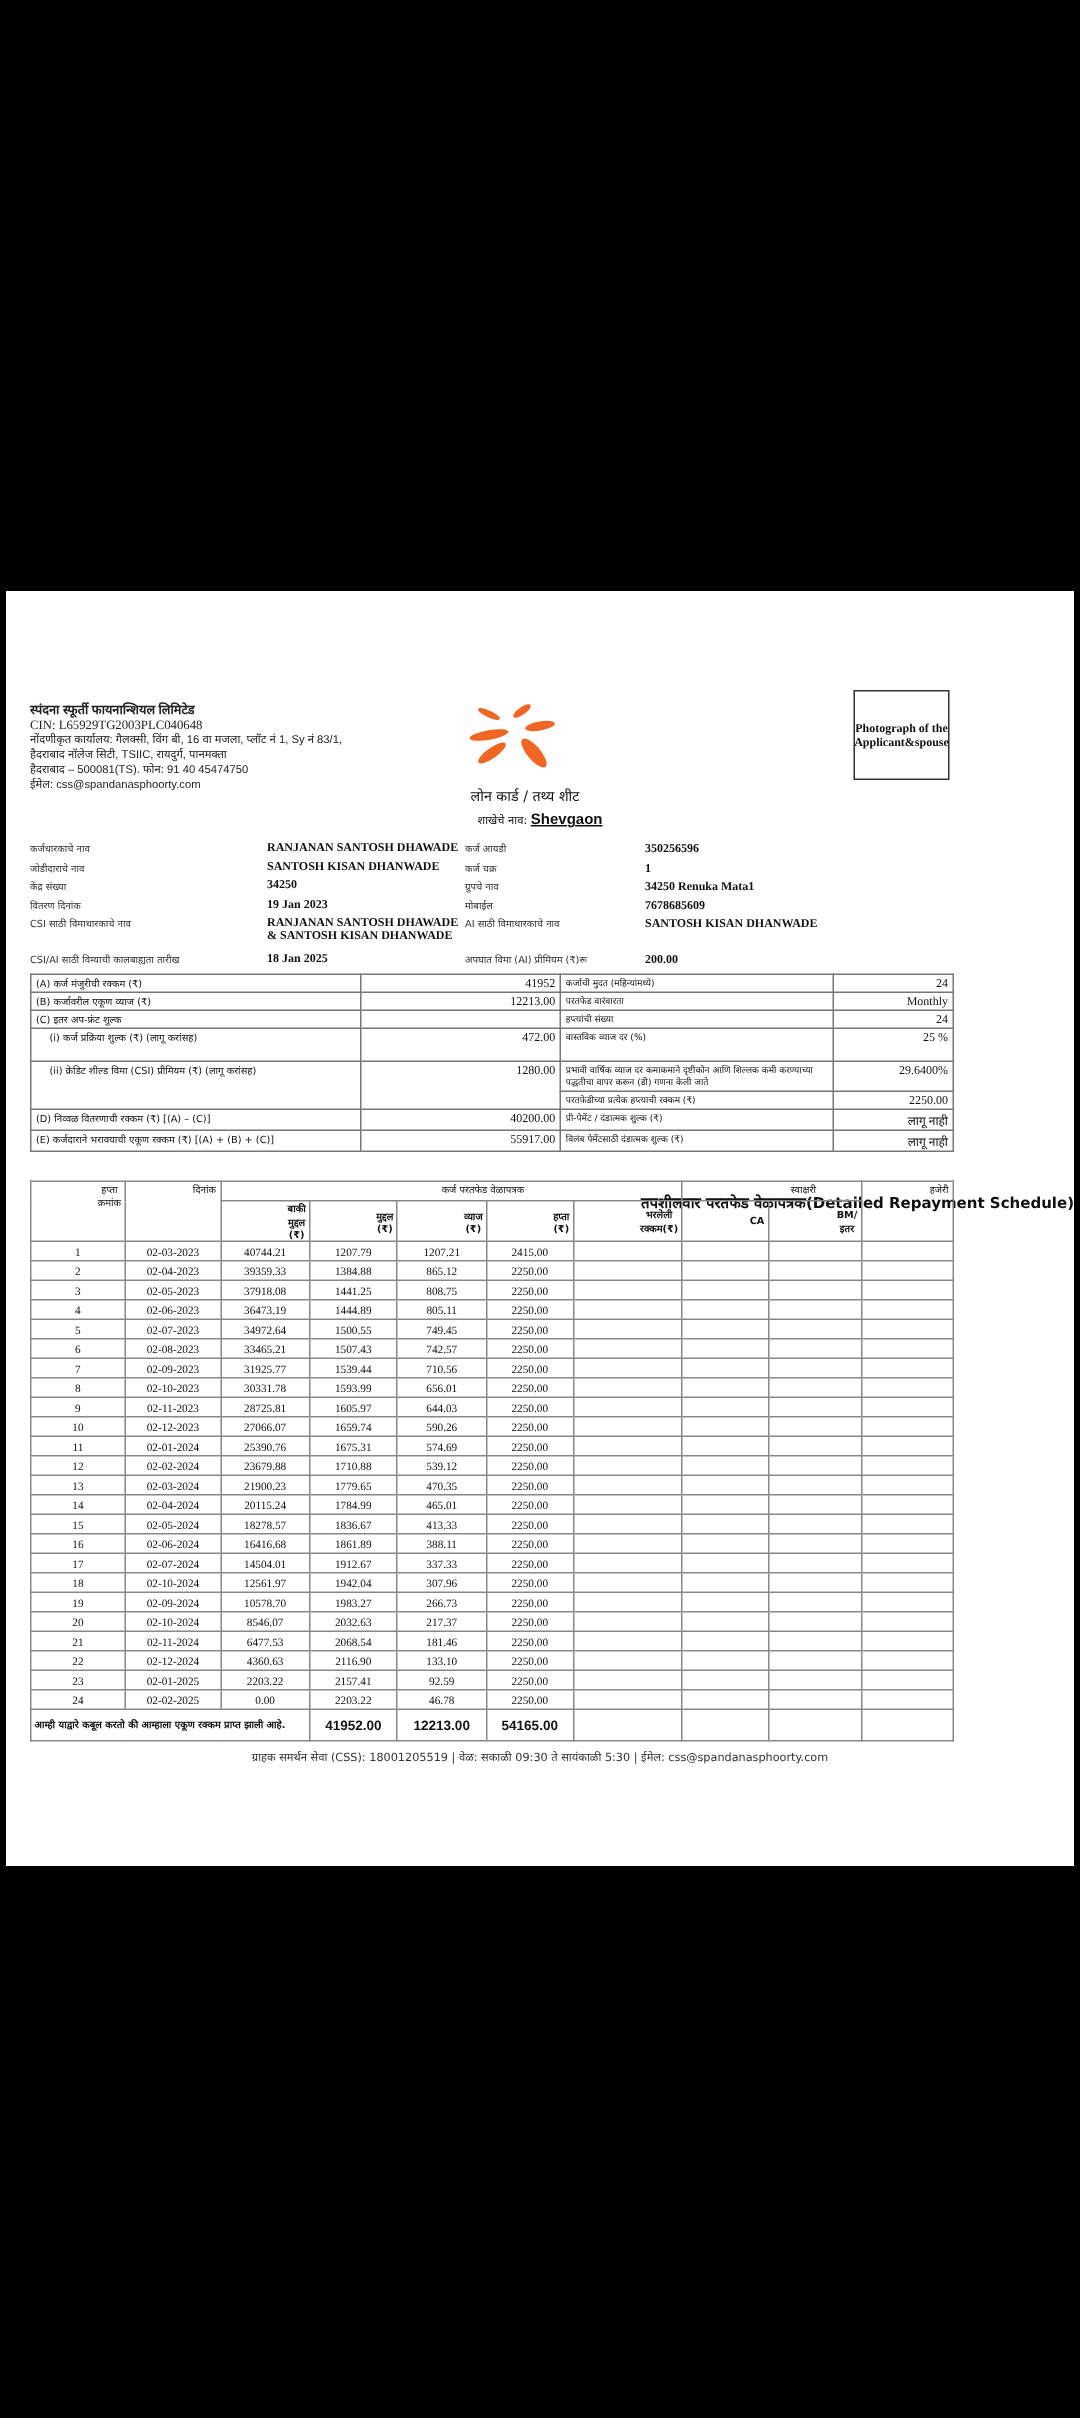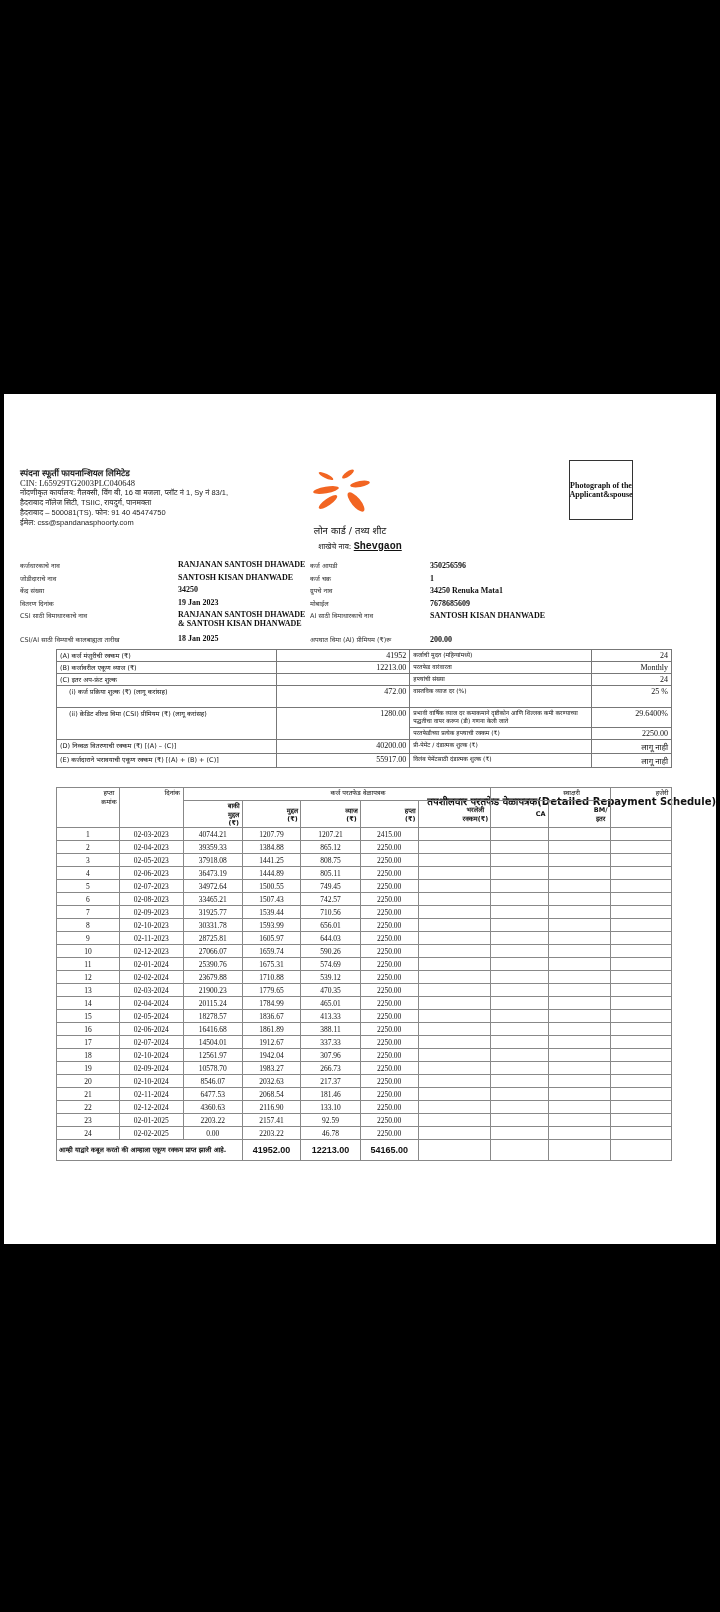--- a/index.html
+++ b/index.html
@@ -8,28 +8,28 @@
   .page { position:absolute; left:4px; top:394px; width:712px; height:850px; background:#fff; }
   .abs { position:absolute; }
   .company { left:16px; top:74px; font-size:7.5px; line-height:10px; font-family:"Liberation Sans", sans-serif; color:#222; }
   .company .name { font-size:8.5px; font-weight:bold; }
   .company .cin { font-family:"Liberation Serif", serif; font-size:8.5px; }
   .logo { left:308px; top:70px; width:60px; height:50px; }
   .photo { left:565px; top:66px; width:64px; height:60px; border:1px solid #333; font-size:8px; font-weight:bold;
            text-align:center; display:flex; align-items:center; justify-content:center; line-height:9px; padding:2px; box-sizing:border-box; }
   .title { left:0; width:692px; top:130px; text-align:center; font-size:9.5px; font-family:"DejaVu Sans", sans-serif; }
   .branch { left:0; width:712px; top:147px; text-align:center; font-size:7.5px; font-family:"DejaVu Sans", sans-serif; }
-  .branch b { font-family:Liberation Mono, monospace; font-size:10px; text-decoration:underline; }
+  .branch b { font-family:Liberation Sans, sans-serif; font-size:10px; text-decoration:underline; }
   .info { left:16px; top:167px; width:620px; font-size:7.5px; }
   .info-row { display:flex; height:12.5px; align-items:flex-start; }
   .info-row .l1 { width:158px; font-family:"DejaVu Sans", sans-serif; font-size:6.5px; color:#333; }
   .info-row .v1 { width:132px; font-weight:bold; font-size:8px; line-height:8.5px; }
   .info-row .l2 { width:120px; font-family:"DejaVu Sans", sans-serif; font-size:6.5px; color:#333; }
   .info-row .v2 { width:200px; font-weight:bold; font-size:8px; }
-  table { border-collapse:collapse;margin-left:36px; }
+  table { border-collapse:collapse; }
   .sum { position:absolute; left:16px; top:255px; width:616px; font-size:7.5px; }
   .sum td { border:1px solid #777; padding:1px 3px; height:9px; vertical-align:top; }
   .sum .lbl { font-family:"DejaVu Sans", sans-serif; font-size:6.5px; width:236px; }
   .sum .val { text-align:right; width:90px; font-size:8px;padding-left:48px; }
   .sum .lbl2 { font-family:"DejaVu Sans", sans-serif; font-size:6px; width:200px; }
   .sum .val2 { text-align:right; width:80px; font-size:8px; }
   .sched-title { left:0; width:712px; top:400px; text-align:right; font-size:10px; font-weight:bold; font-family:"DejaVu Sans", sans-serif; }
   .sched { position:absolute; left:16px; top:393px; width:616px; font-size:7.5px; }
   .sched th, .sched td { border:1px solid #888; padding:0 2px; text-align:center; height:12px; }
   .sched th { font-weight:normal; font-family:"DejaVu Sans", sans-serif; font-size:6.5px; vertical-align:top;padding-left:44px; }
@@ -478,13 +478,14 @@
         <td>12213.00</td>
         <td>54165.00</td>
         <td></td>
         <td></td>
         <td></td>
         <td></td>
       </tr>
     </tfoot>
   </table>
 
+  <div class="abs footer">ग्राहक समर्थन सेवा (CSS): 18001205519 | वेळ: सकाळी 09:30 ते सायंकाळी 5:30 | ईमेल: css@spandanasphoorty.com</div>
 </div>
 
 </body></html>

